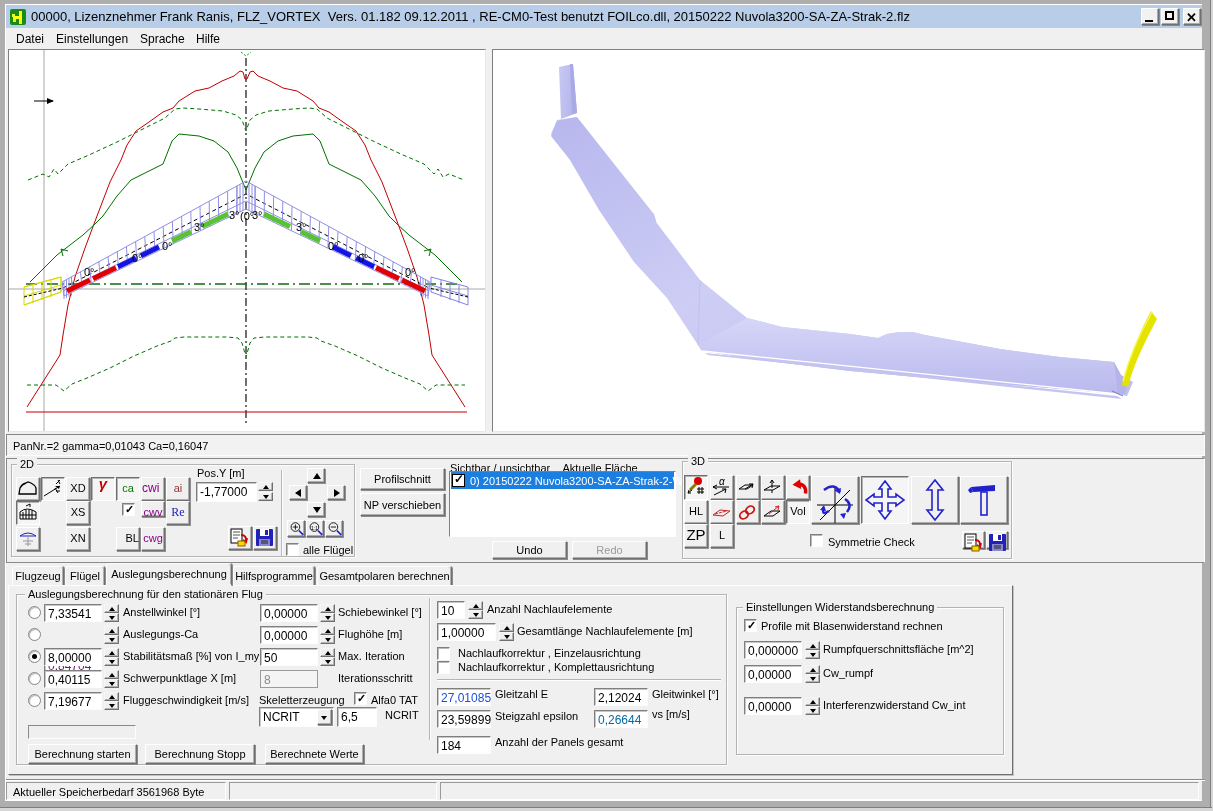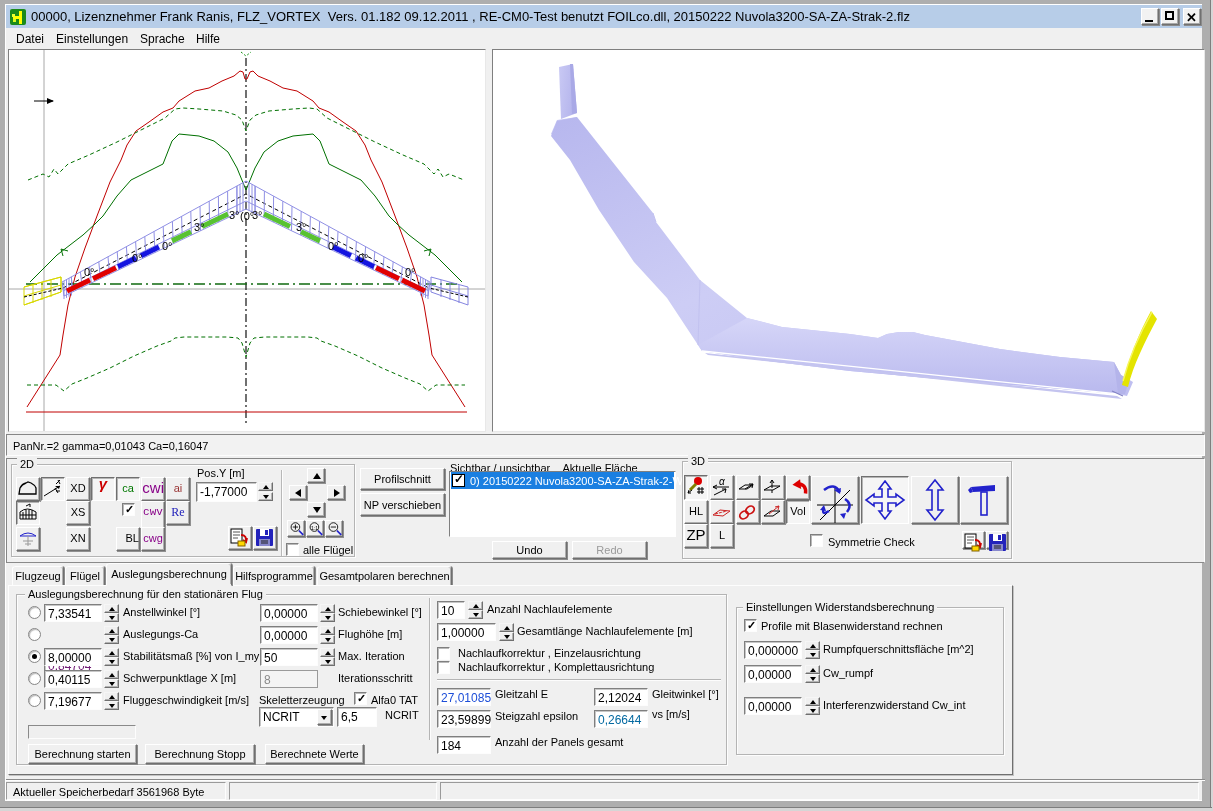--- a/index.html
+++ b/index.html
@@ -210,37 +210,37 @@
 <div class="abs raised" style="left:66px;top:477px;width:24px;height:24px;">
     <div style="position:absolute;left:0px;top:4px;width:22px;text-align:center;font-size:11px;color:#000;font-weight:normal;font-style:normal;line-height:12px;">XD</div>
   </div>
 <div class="abs press" style="left:91px;top:477px;width:24px;height:24px;">
     <div style="position:absolute;left:0px;top:0px;width:22px;text-align:center;font-size:15px;color:#cc0000;font-weight:bold;font-style:italic;line-height:12px;">γ</div>
   </div>
 <div class="abs press" style="left:116px;top:477px;width:24px;height:24px;">
     <div style="position:absolute;left:0px;top:4px;width:22px;text-align:center;font-size:11px;color:#007800;font-weight:normal;font-style:normal;line-height:12px;">ca</div>
   </div>
 <div class="abs raised" style="left:141px;top:477px;width:24px;height:24px;">
-    <div style="position:absolute;left:0px;top:4px;width:22px;text-align:right;font-size:15px;color:#880088;font-weight:normal;font-style:normal;line-height:12px;">cwi</div>
+    <div style="position:absolute;left:0px;top:4px;width:22px;text-align:left;font-size:12px;color:#880088;font-weight:normal;font-style:normal;line-height:12px;">cwi</div>
   </div>
 <div class="abs raised" style="left:166px;top:477px;width:24px;height:24px;">
     <div style="position:absolute;left:0px;top:4px;width:22px;text-align:center;font-size:11px;color:#993333;font-weight:normal;font-style:normal;line-height:12px;">ai</div>
   </div>
 <div class="abs press" style="left:16px;top:501px;width:24px;height:24px;">
     <svg width="22" height="22" viewBox="0 0 22 22" style="position:absolute;left:0;top:0;">
       <path d="M3,17 L3,10 Q10,4 19,10 L19,17 Z M3,13 L19,13 M6,10 L6,17 M9,8 L9,17 M12,8 L12,17 M15,8 L15,17 M9,4 L13,2 L13,5" fill="none" stroke="#000"></path>
     </svg>
   </div>
 <div class="abs raised" style="left:66px;top:501px;width:24px;height:24px;">
     <div style="position:absolute;left:0px;top:4px;width:22px;text-align:center;font-size:11px;color:#000;font-weight:normal;font-style:normal;line-height:12px;">XS</div>
   </div>
 <div class="cb" style="left:122px;top:503px;">
     <div class="ck">✓</div>
   </div>
-<div class="abs raised" style="left:141px;top:501px;width:24px;height:36px;font-family:Liberation Mono, monospace;">
+<div class="abs raised" style="left:141px;top:501px;width:24px;height:16px;">
     <div style="position:absolute;left:0px;top:4px;width:22px;text-align:center;font-size:11px;color:#880088;font-weight:normal;font-style:normal;line-height:12px;">cwv</div>
   </div>
 <div class="abs raised" style="left:166px;top:501px;width:24px;height:24px;font-family:Liberation Serif, serif;">
     <div style="position:absolute;left:0px;top:4px;width:22px;text-align:center;font-size:12px;color:#2222bb;font-weight:normal;font-style:normal;line-height:12px;">Re</div>
   </div>
 <div class="abs raised" style="left:16px;top:527px;width:24px;height:24px;">
     <svg width="22" height="22" viewBox="0 0 22 22" style="position:absolute;left:0;top:0;">
       <path d="M3,8 Q11,2 19,8 L11,8 Z" fill="none" stroke="#2222cc"></path>
       <path d="M11,8 L11,16 M6,13 L16,13 M8,16 L14,16 M11,16 L11,18" stroke="#999" fill="none"></path>
     </svg>

